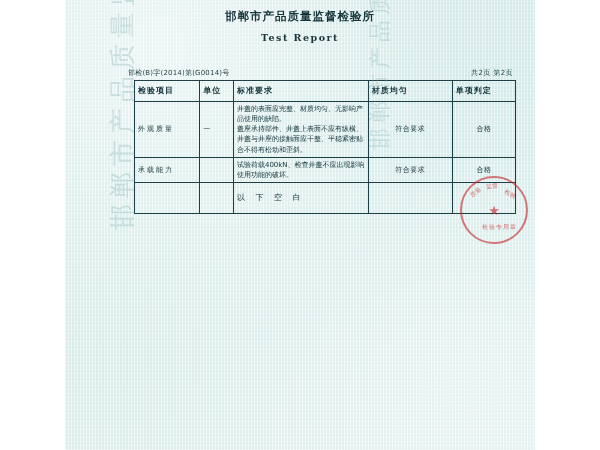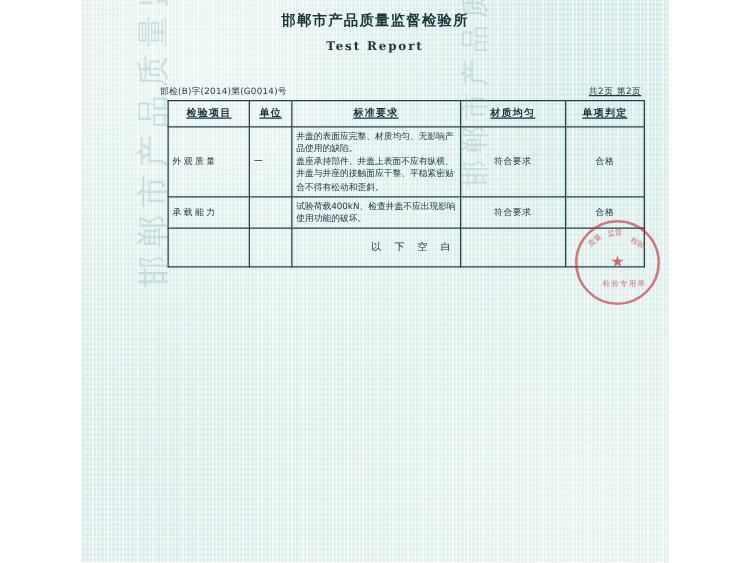--- a/index.html
+++ b/index.html
@@ -60,45 +60,45 @@
   }
   .title3{
     position:absolute;left:0;right:0;top:32px;text-align:center;
     font-size:9.5px;color:#17343a;letter-spacing:1.5px;font-weight:bold;
     font-family:"DejaVu Serif","Liberation Serif",serif;
   }
   .docno{
     position:absolute;left:63px;top:68px;font-size:7px;color:#1d3a40;letter-spacing:.2px;
   }
   .pageno{
-    position:absolute;right:22px;top:68px;font-size:7px;color:#1d3a40;letter-spacing:.4px;text-decoration:underline;
+    position:absolute;right:22px;top:68px;font-size:7px;color:#1d3a40;letter-spacing:.4px;
   }
 
   
   table.rep{
     position:absolute;left:69px;top:80px;
     width:382px;border-collapse:collapse;
     table-layout:fixed;
   }
   table.rep th, table.rep td{
     border:1px solid #1f4047;
     color:#13333a;
     font-size:7px;
     padding:2px 3px;
     vertical-align:middle;
     line-height:1.45;
   }
   table.rep th{
-    text-align:center;font-weight:bold;font-size:8px;height:16px;letter-spacing:1px;text-decoration:underline;
+    text-align:left;font-weight:bold;font-size:8px;height:16px;letter-spacing:1px;
   }
   td.ctr{text-align:left;letter-spacing:1px;}
   td.big{font-size:8px;letter-spacing:2px;}
   td.desc{text-align:left;font-size:6.5px;line-height:1.5;}
   td.res{text-align:center;font-size:7px;letter-spacing:.5px;margin-left:43px;}
-  tr.empty td{height:26px;text-align:right;font-size:8px;letter-spacing:4px;}
+  tr.empty td{height:26px;text-align:left;font-size:8px;letter-spacing:4px;}
 
   
   .seal{
     position:absolute;left:395px;top:176px;width:64px;height:64px;z-index:5;
     border:2.2px solid rgba(198,35,40,0.75);border-radius:50%;
     opacity:.8;
   }
   .seal .star{
     position:absolute;left:50%;top:50%;transform:translate(-50%,-50%);
     color:rgba(198,35,40,0.8);font-size:13px;line-height:1;

